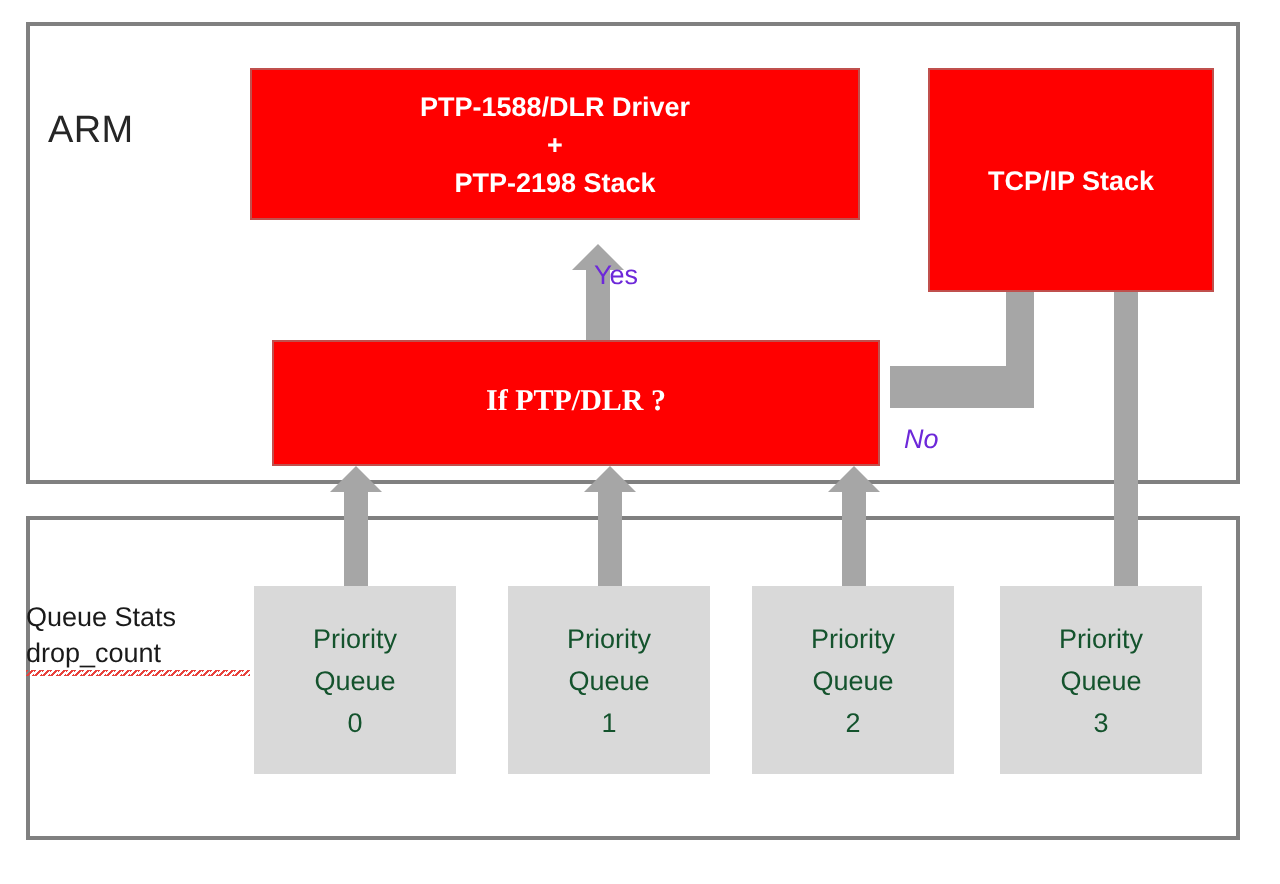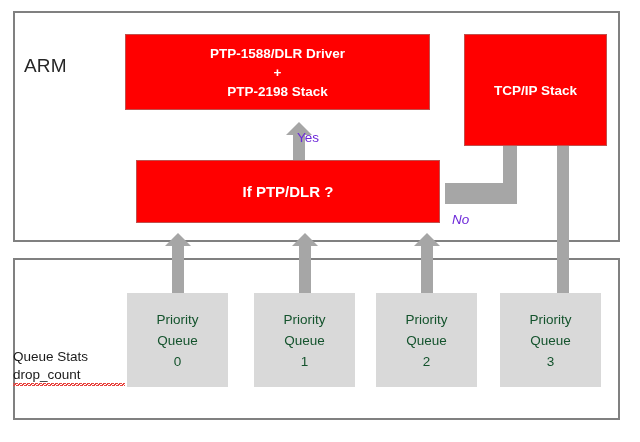--- a/index.html
+++ b/index.html
@@ -14,36 +14,36 @@
   #arm-container{left:13px;top:11px;width:607px;height:231px;}
   #l3-container{left:13px;top:258px;width:607px;height:162px;}
 
   .container-title{position:absolute;color:#262626;font-size:19px;
                    font-weight:400;letter-spacing:0.2px;white-space:nowrap;}
   #arm-title{left:24px;top:22px;margin-top:33px;}
   #l3-title{left:13px;top:270px;}
 
   
   #queue-stats{position:absolute;left:13px;top:300px;width:112px;
-               font-size:13.5px;color:#1a1a1a;line-height:18px;margin-top:48px;}
+               font-size:13.5px;color:#1a1a1a;line-height:18px;}
   #queue-stats div{white-space:nowrap;}
   .spell{background-image:
       repeating-linear-gradient(135deg,#e8413c 0 1px,transparent 1px 2px);
       background-repeat:repeat-x;background-size:4px 3px;
       background-position:0 100%;padding-bottom:2px;}
 
   
   .redbox{position:absolute;box-sizing:border-box;background:#FF0000;
           border:1px solid #c0504d;color:#ffffff;font-weight:bold;
           display:flex;flex-direction:column;align-items:center;
           justify-content:center;text-align:center;font-size:13.5px;
           line-height:19px;z-index:3;}
   #box-ptp-driver{left:125px;top:34px;width:305px;height:76px;}
   #box-tcpip{left:464px;top:34px;width:143px;height:112px;}
-  #box-if-ptp{left:136px;top:160px;width:304px;height:63px;font-size:15px;}
+  #box-if-ptp{left:136px;top:170px;width:304px;height:63px;font-size:15px;font-family:Liberation Serif, serif;}
 
   
   .queuebox{position:absolute;box-sizing:border-box;background:#D9D9D9;
             color:#14532d;font-size:13.5px;line-height:21px;text-align:center;
             display:flex;flex-direction:column;align-items:center;
             justify-content:center;z-index:3;}
   #queue-0{left:127px;top:293px;width:101px;height:94px;}
   #queue-1{left:254px;top:293px;width:101px;height:94px;}
   #queue-2{left:376px;top:293px;width:101px;height:94px;}
   #queue-3{left:500px;top:293px;width:101px;height:94px;}

